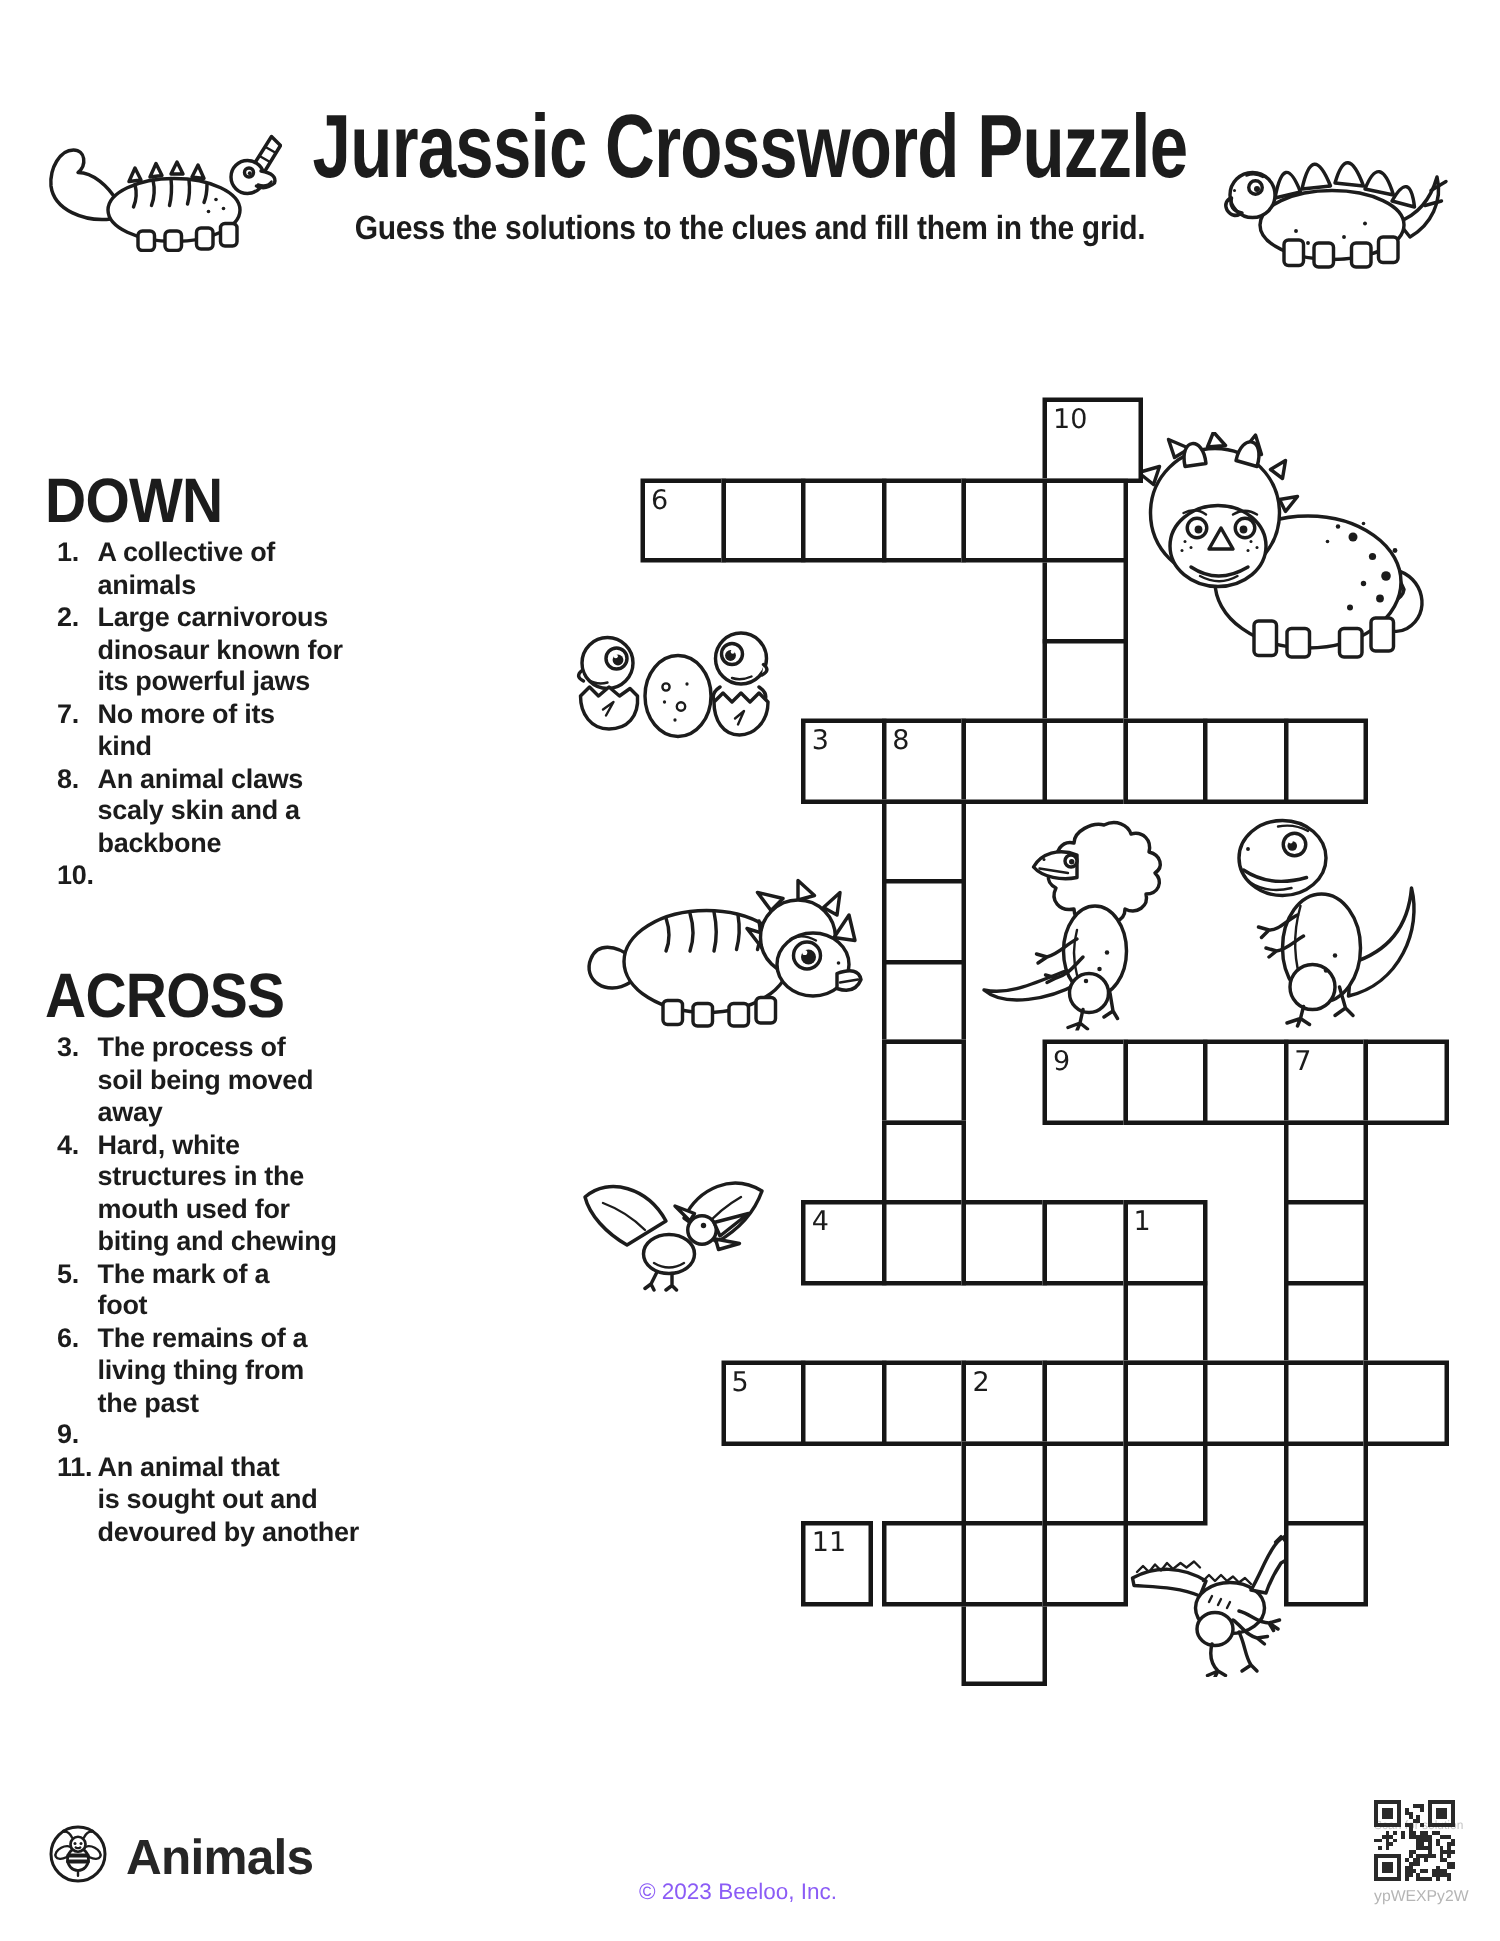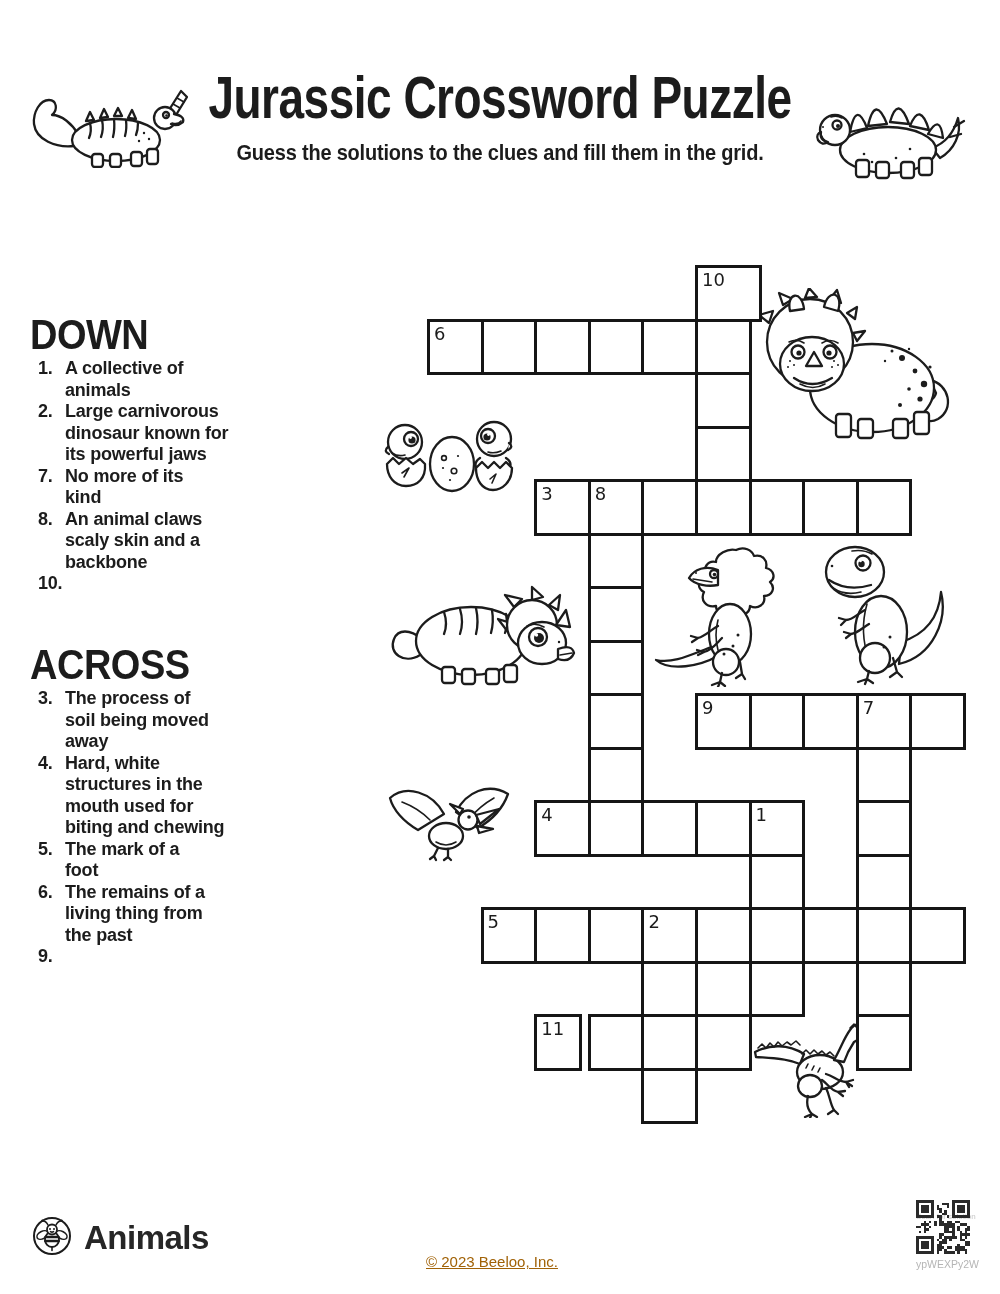--- a/index.html
+++ b/index.html
@@ -36,21 +36,21 @@
   .art path,.art ellipse,.art circle,.art rect,.art polygon
       {stroke:#1c1c1c;stroke-width:2.3;fill:#fff;stroke-linejoin:round;stroke-linecap:round;}
   .art .ln{fill:none;}
   .art .ink{fill:#1c1c1c;stroke:none;}
   .art .thin{stroke-width:1.6;}
 
   
   .brand-text{position:absolute;left:84px;top:1219px;font-size:33px;font-weight:700;
               color:#262626;letter-spacing:-.5px;}
   .copyright{position:absolute;left:0;right:16px;top:1253px;text-align:center;
-             font-size:15px;color:#a16207;text-decoration:underline;}
+             font-size:15px;color:#8b5cf6;}
   .qr-caption{position:absolute;left:916px;top:1188px;font-size:8px;color:#c6c6c6;margin-top:24px;}
   #qr-svg{position:absolute;left:916px;top:1200px;}
   .qr-code-text{position:absolute;left:916px;top:1258px;font-size:10.5px;color:#b5b5b5;}
 </style>
 </head>
 <body>
 
 <div class="page">
 
   <div class="title">Jurassic Crossword Puzzle</div>
@@ -178,20 +178,28 @@
         <li>
           <span class="cnum">6.</span>
           <span class="ctext">
             <span class="cline">The remains of a</span>
             <span class="cline">living thing from</span>
             <span class="cline">the past</span>
           </span>
         </li>
         <li>
           <span class="cnum">9.</span>
+        </li>
+        <li>
+          <span class="cnum">11.</span>
+          <span class="ctext">
+            <span class="cline">An animal that</span>
+            <span class="cline">is sought out and</span>
+            <span class="cline">devoured by another</span>
+          </span>
         </li>
       </ol>
   </section>
 
   <svg class="art" style="left:752px;top:288px" width="200" height="158" viewBox="0 0 200 158">
     <path d="M178,92 C197,96 203,121 186,131 C175,137 165,128 172,118 C176,112 183,112 184,105 Z"></path>
     <ellipse cx="120" cy="100" rx="62" ry="44"></ellipse>
     <rect x="84" y="126" width="15" height="23" rx="3"></rect>
       <rect x="106" y="131" width="15" height="19" rx="3"></rect>
     <rect x="141" y="131" width="15" height="19" rx="3"></rect>

